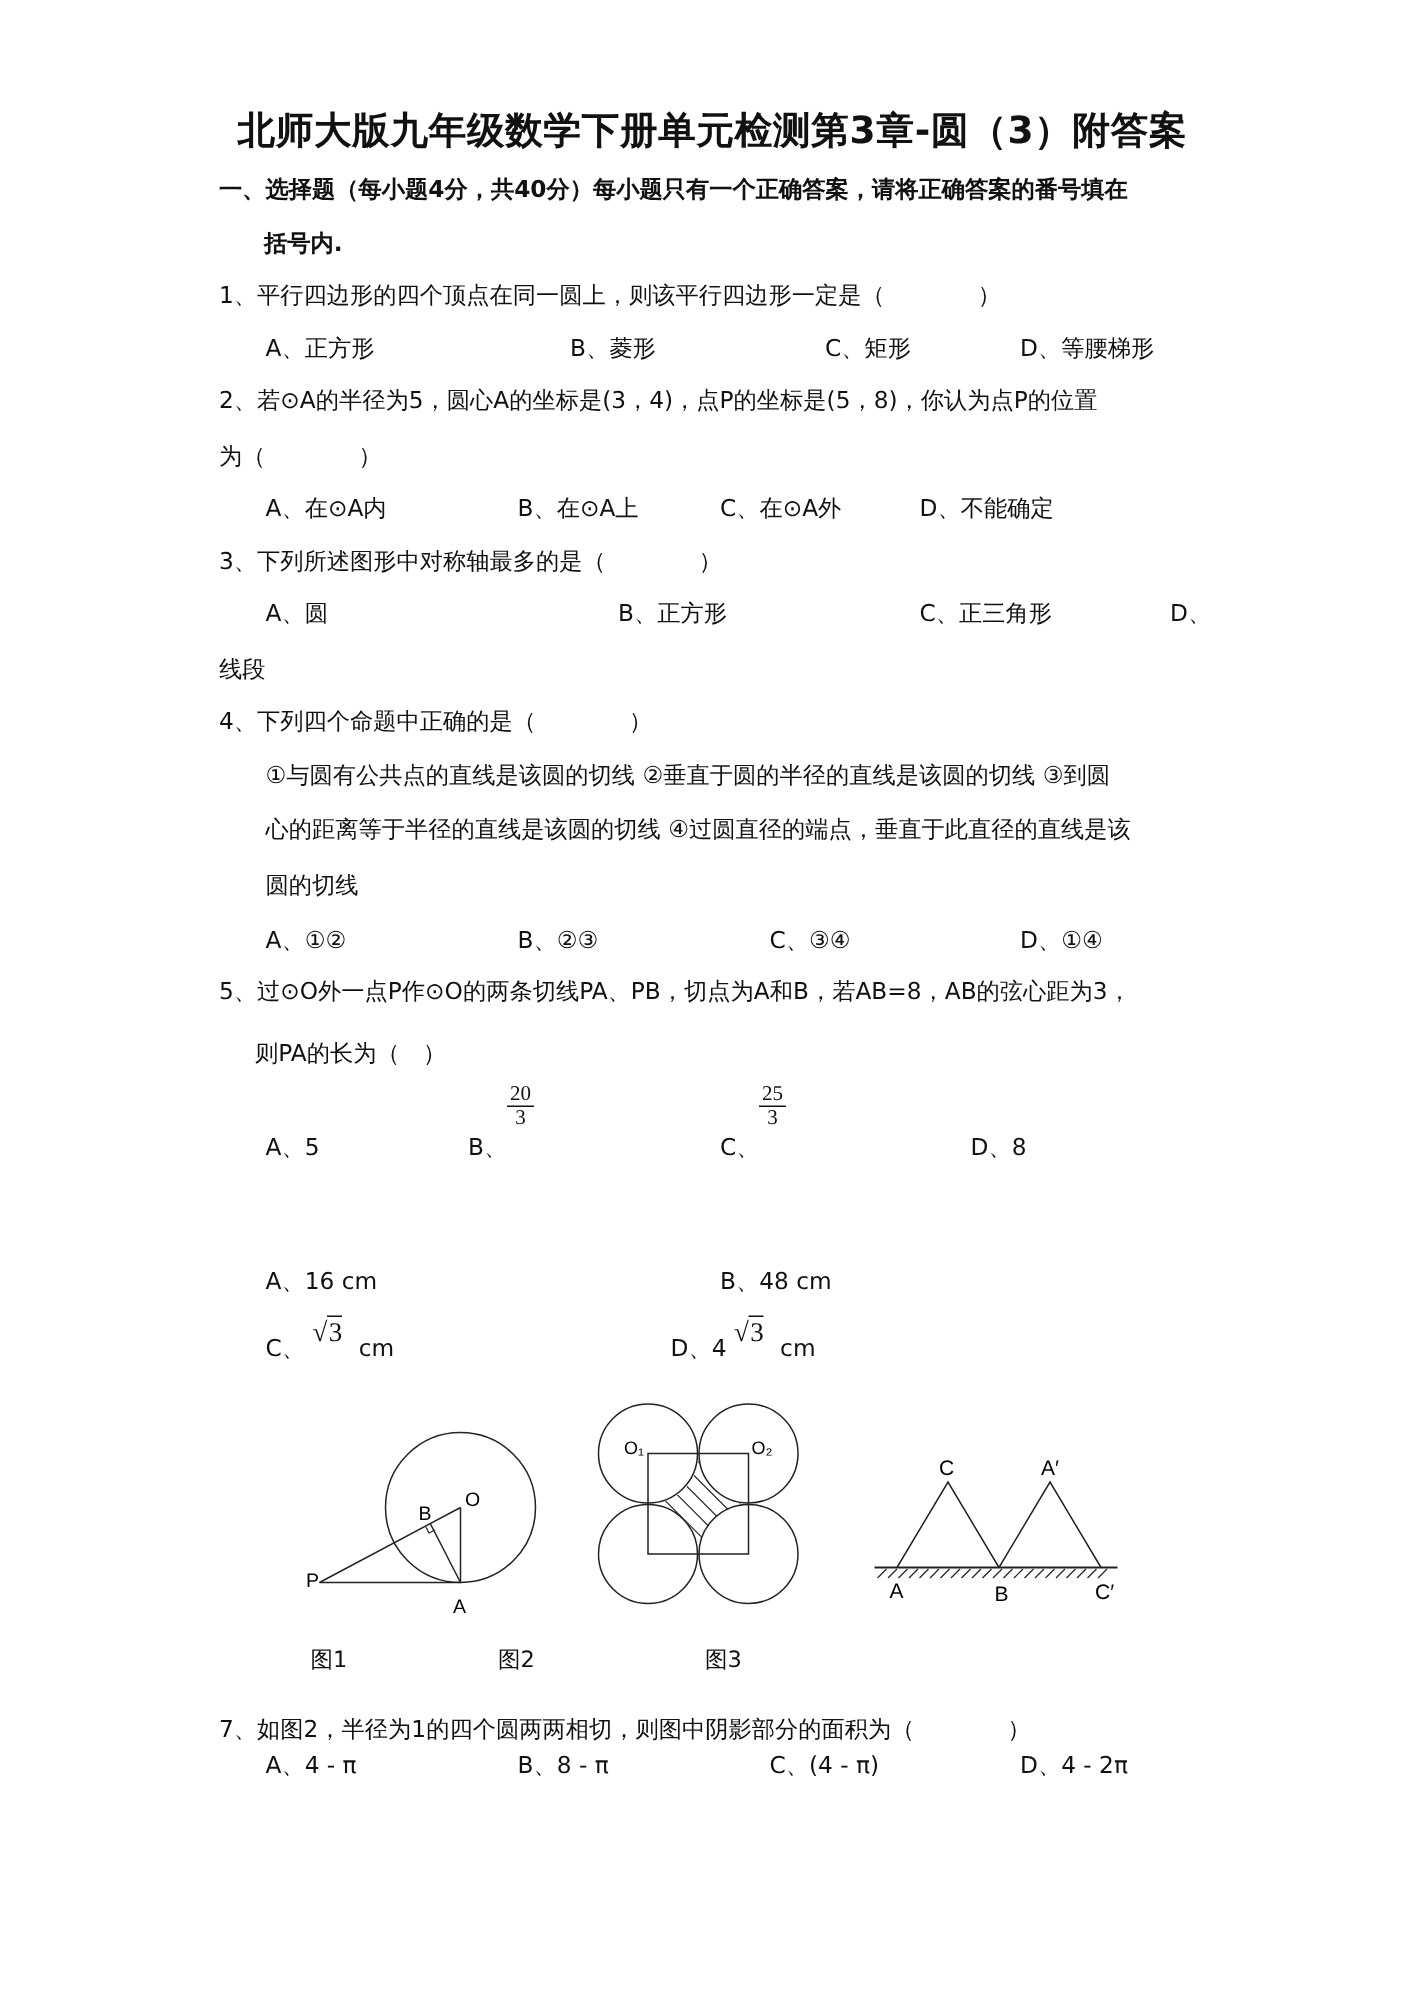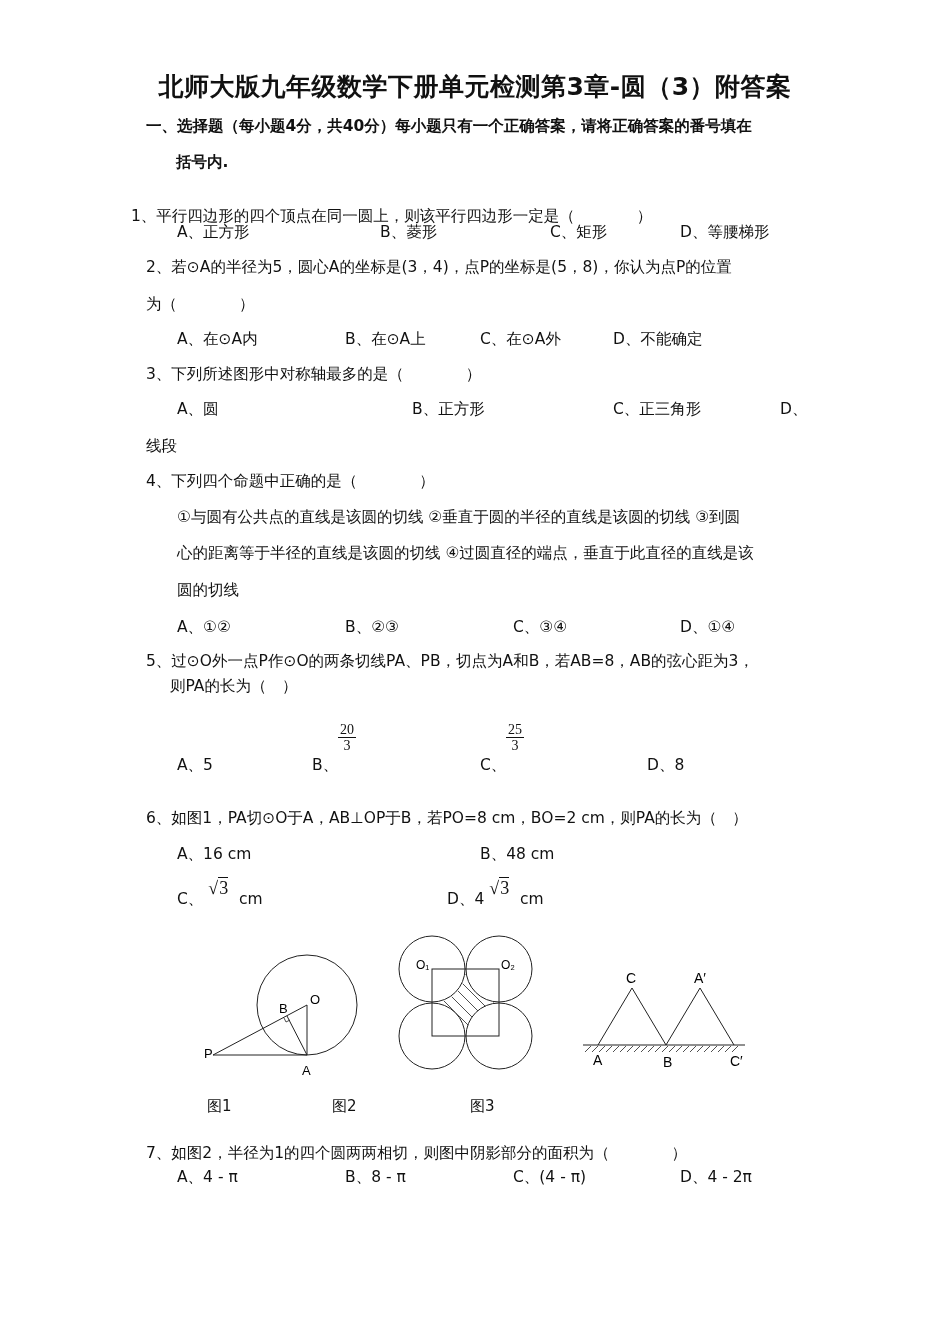--- a/index.html
+++ b/index.html
@@ -23,21 +23,21 @@
 </head>
 <body>
 
 <div class="page">
 
   <div class="abs title">北师大版九年级数学下册单元检测第3章-圆（3）附答案</div>
 
   <div class="abs section" style="left:146px; top:116px;">一、选择题（每小题4分，共40分）每小题只有一个正确答案，请将正确答案的番号填在</div>
   <div class="abs section" style="left:176px; top:152px;">括号内.</div>
 
-  <div class="abs q" style="left:131px; top:187px;margin-top:19px;">1、平行四边形的四个顶点在同一圆上，则该平行四边形一定是（　　　　）</div>
+  <div class="abs q" style="left:146px; top:187px;">1、平行四边形的四个顶点在同一圆上，则该平行四边形一定是（　　　　）</div>
   <div class="abs opt" style="left:177px; top:222px;">A、正方形</div>
   <div class="abs opt" style="left:380px; top:222px;">B、菱形</div>
   <div class="abs opt" style="left:550px; top:222px;">C、矩形</div>
   <div class="abs opt" style="left:680px; top:222px;">D、等腰梯形</div>
 
   <div class="abs q" style="left:146px; top:257px;">2、若⊙A的半径为5，圆心A的坐标是(3，4)，点P的坐标是(5，8)，你认为点P的位置</div>
   <div class="abs q" style="left:146px; top:294px;">为（　　　　）</div>
   <div class="abs opt" style="left:177px; top:329px;">A、在⊙A内</div>
   <div class="abs opt" style="left:345px; top:329px;">B、在⊙A上</div>
   <div class="abs opt" style="left:480px; top:329px;">C、在⊙A外</div>
@@ -53,40 +53,39 @@
   <div class="abs q" style="left:146px; top:471px;">4、下列四个命题中正确的是（　　　　）</div>
   <div class="abs q" style="left:177px; top:507px;">①与圆有公共点的直线是该圆的切线 ②垂直于圆的半径的直线是该圆的切线 ③到圆</div>
   <div class="abs q" style="left:177px; top:543px;">心的距离等于半径的直线是该圆的切线 ④过圆直径的端点，垂直于此直径的直线是该</div>
   <div class="abs q" style="left:177px; top:580px;">圆的切线</div>
   <div class="abs opt" style="left:177px; top:617px;">A、①②</div>
   <div class="abs opt" style="left:345px; top:617px;">B、②③</div>
   <div class="abs opt" style="left:513px; top:617px;">C、③④</div>
   <div class="abs opt" style="left:680px; top:617px;">D、①④</div>
 
   <div class="abs q" style="left:146px; top:651px;">5、过⊙O外一点P作⊙O的两条切线PA、PB，切点为A和B，若AB=8，AB的弦心距为3，</div>
-  <div class="abs q" style="left:170px; top:676px;">则PA的长为（　）</div>
+  <div class="abs q" style="left:170px; top:692px;">则PA的长为（　）</div>
 
   <div class="abs opt" style="left:177px; top:755px;text-align:right;">
     <span>A、</span><span>5</span>
   </div>
   <div class="abs opt" style="left:312px; top:755px;">B、</div>
   <div class="abs frac" style="left:338px; top:722px;">
     <span class="num">20</span>
     <span class="den">3</span>
   </div>
   <div class="abs opt" style="left:480px; top:755px;">C、</div>
   <div class="abs frac" style="left:506px; top:722px;">
     <span class="num">25</span>
     <span class="den">3</span>
   </div>
   <div class="abs opt" style="left:647px; top:755px;">
     <span>D、</span><span>8</span>
   </div>
 
-  <div class="abs q" style="left:146px; top:808px;">6、如图1，PA切⊙O于A，AB⊥OP于B，若PO=8 cm，BO=2 cm，则PA的长为（　）</div>
   <div class="abs opt" style="left:177px; top:844px;">
     <span>A、</span><span>16 cm</span>
   </div>
   <div class="abs opt" style="left:480px; top:844px;">
     <span>B、</span><span>48 cm</span>
   </div>
   <div class="abs opt" style="left:177px; top:888px;">
     <span>C、</span>
     <span class="sqrt" style="position:relative; top:-10px;">√<span class="rad">3</span></span>
     <span style="margin-left:6px;">cm</span>

